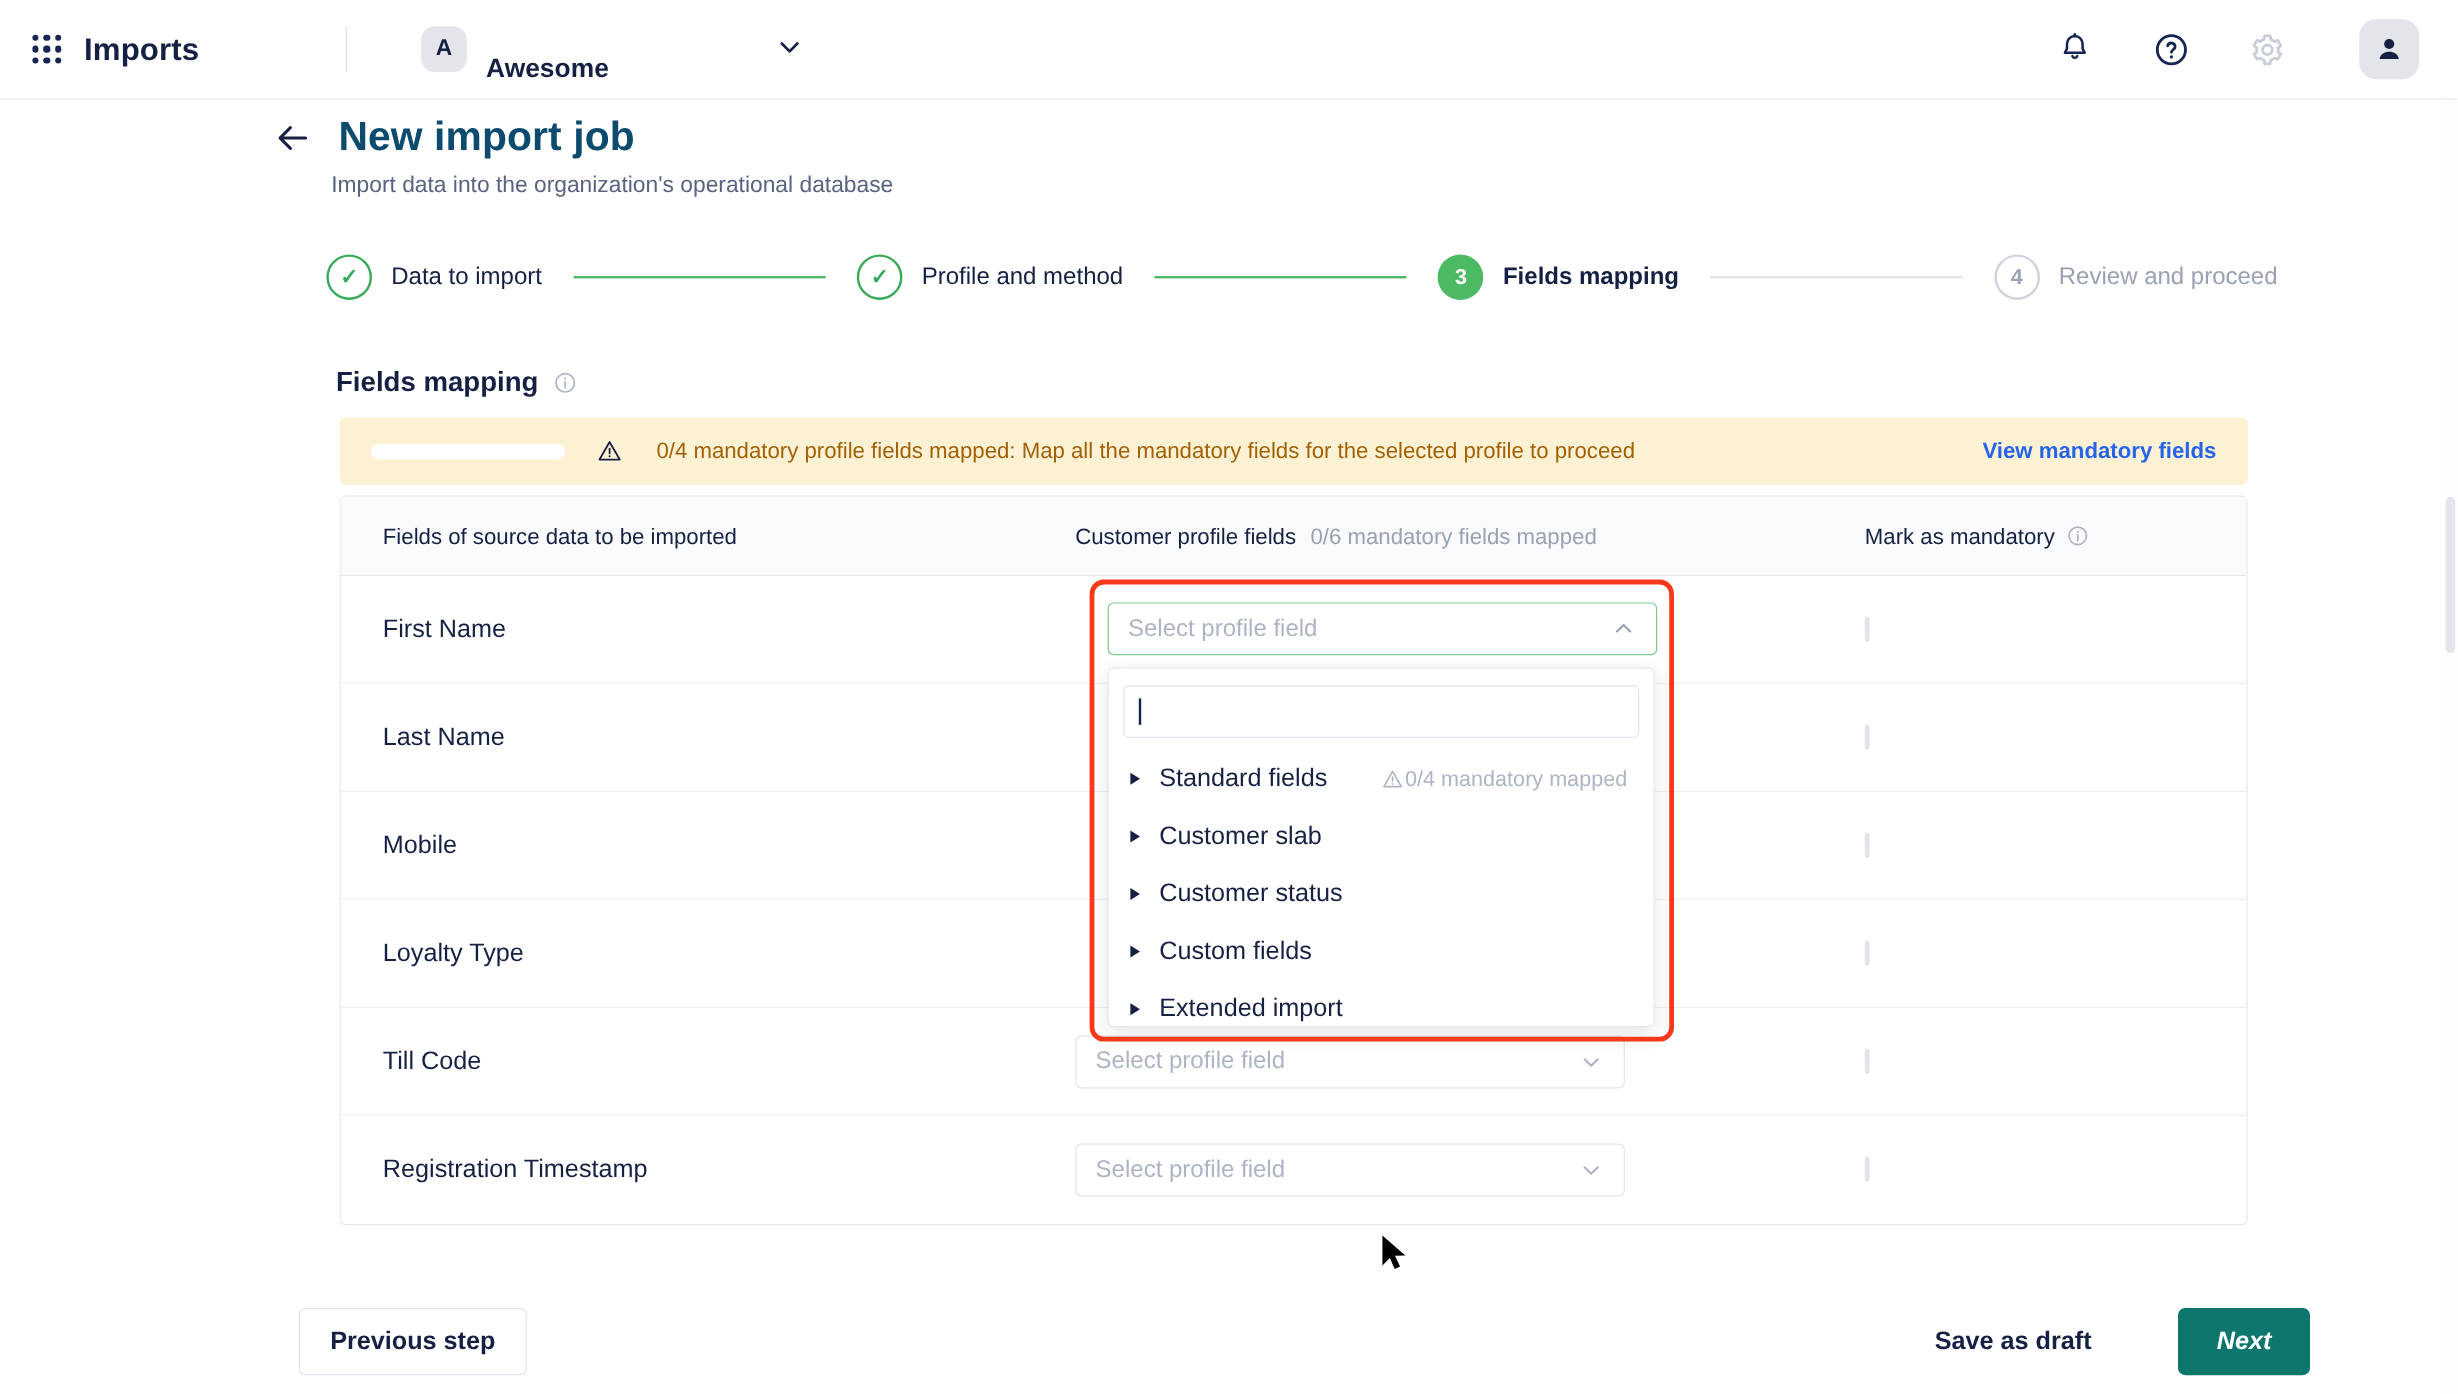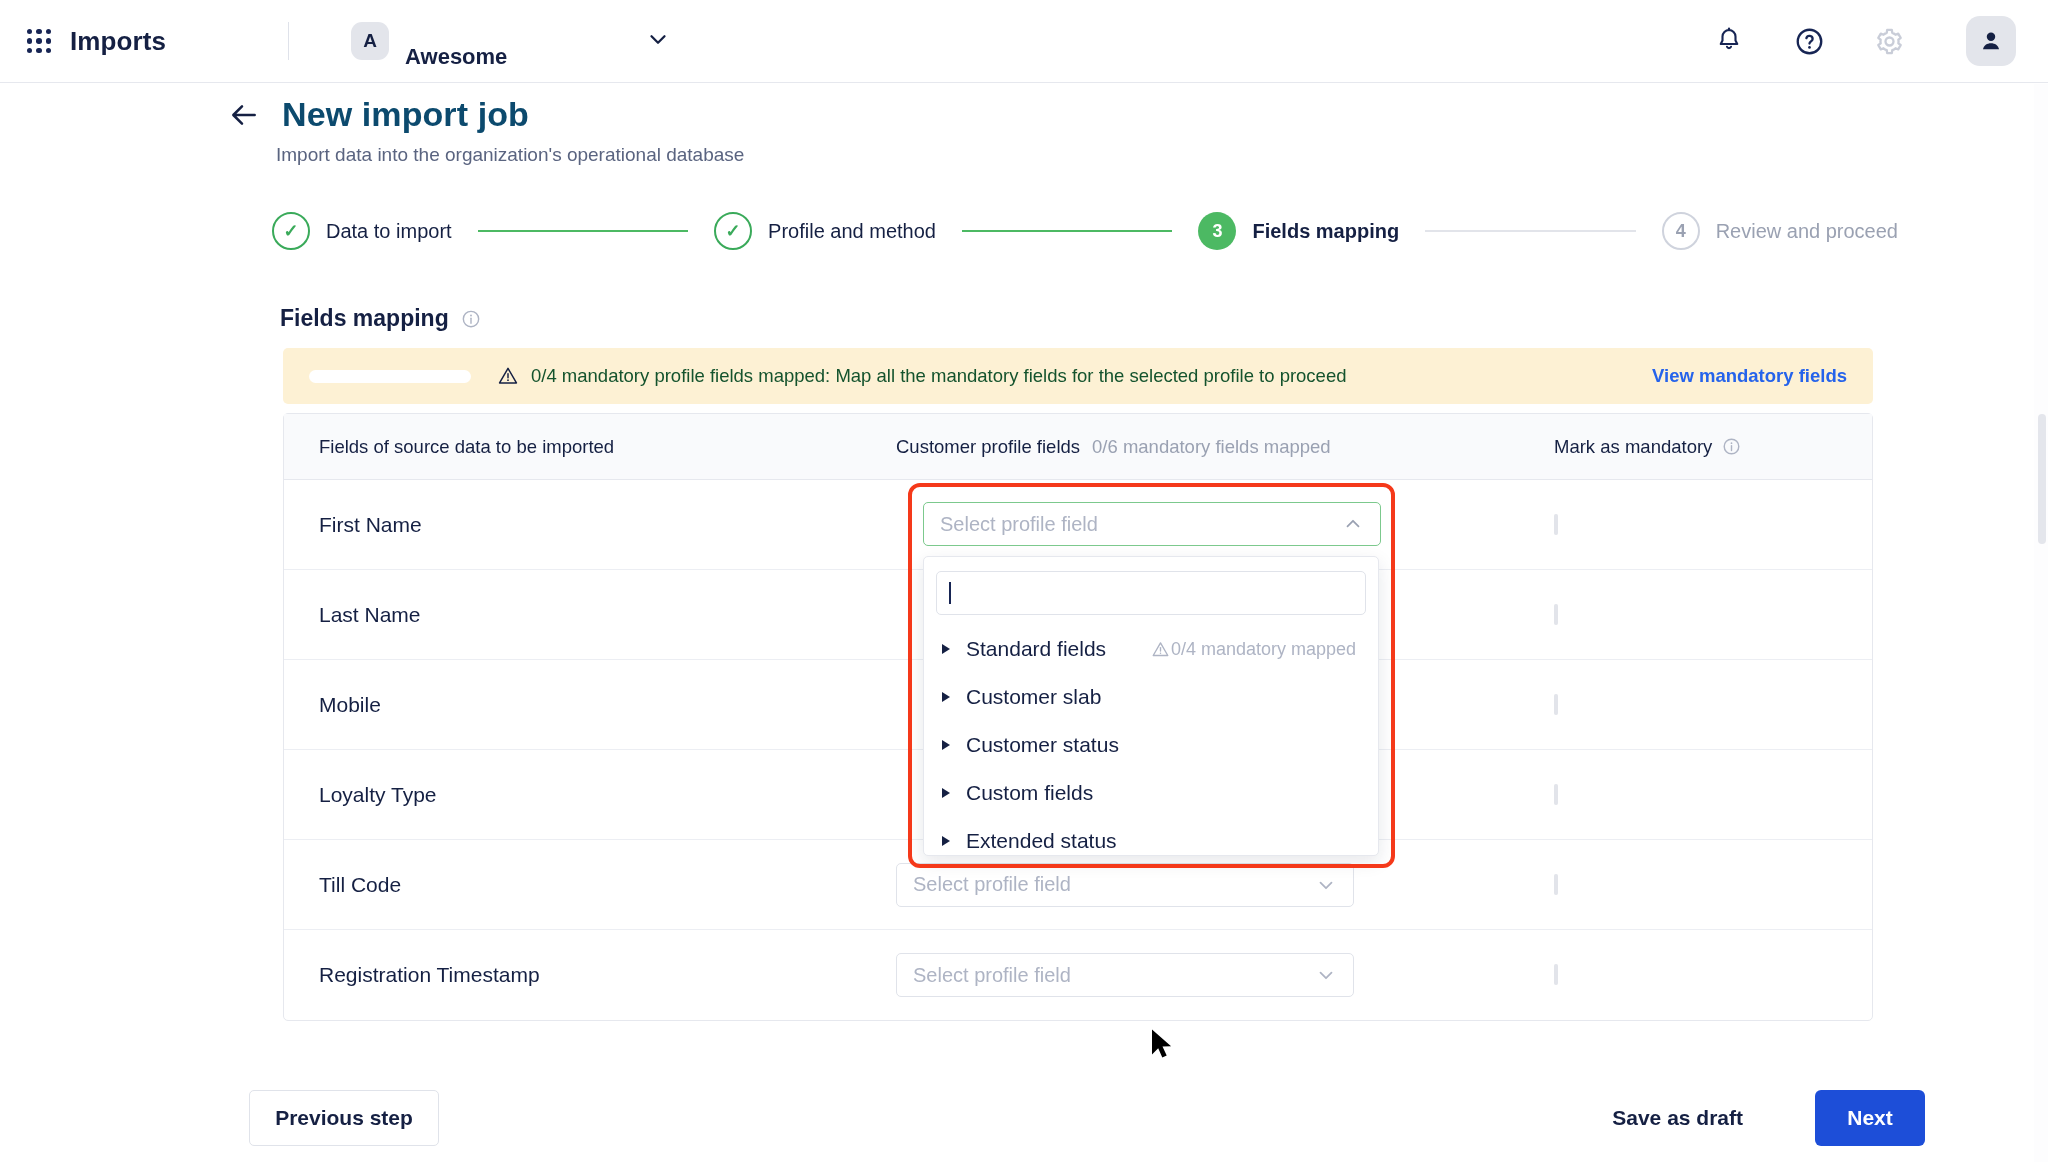--- a/index.html
+++ b/index.html
@@ -76,21 +76,21 @@
 
   
   .banner {
     position: absolute; top: 348px; left: 283px; width: 1590px; height: 56px;
     background: #fdf1d4; border-radius: 5px;
     display: flex; align-items: center; padding: 0 26px;
   }
   .bar-track { width: 162px; height: 13px; border-radius: 7px; background: #ffffff; flex: 0 0 auto; }
   .bar-fill { height: 100%; border-radius: 7px; background: #4cb963; width: 0%; }
   .banner-warn { margin-left: 26px; display: flex; align-items: center; }
-  .banner-text { margin-left: 12px; font-size: 18.5px; color: #14532d; }
+  .banner-text { margin-left: 28px; font-size: 18.5px; color: #a16207; }
   .banner-link { margin-left: auto; font-size: 18.5px; font-weight: 700; color: #2563eb; cursor: pointer; }
 
   
   .table {
     position: absolute; top: 413px; left: 283px; width: 1590px;
     border: 1px solid #e6e8ee; border-radius: 5px; overflow: visible; background: #fff;
   }
   .thead {
     display: flex; align-items: center; height: 66px;
     background: #f9fafc; border-bottom: 1px solid #e6e8ee;
@@ -163,23 +163,23 @@
     display: flex; align-items: center; justify-content: center;
     font-size: 21px; font-weight: 700; color: #152043; cursor: pointer;
   }
   .btn-draft {
     position: absolute; right: 305px; top: 0; height: 56px;
     display: flex; align-items: center;
     font-size: 21px; font-weight: 700; color: #152043; cursor: pointer;
   }
   .btn-next {
     position: absolute; right: 123px; top: 0; width: 110px; height: 56px;
-    background: #1d4ed8; border-radius: 6px; border: none;
+    background: #0f766e; border-radius: 6px; border: none;
     display: flex; align-items: center; justify-content: center;
-    font-size: 21px; font-weight: 700; color: #ffffff; cursor: pointer;
+    font-size: 21px; font-weight: 700; color: #ffffff; cursor: pointer; font-style: italic;
   }
 
   
   .scrollbar {
     position: absolute; right: 0; top: 84px; width: 14px; height: 1078px; background: #fdfdfe;
   }
   .scroll-thumb {
     position: absolute; right: 2px; top: 330px; width: 8px; height: 130px;
     border-radius: 4px; background: #e4e6ec;
   }
@@ -453,21 +453,21 @@
     <span class="dd-label">Customer status</span>
   </div>
 
   <div class="dd-item">
     <span class="dd-tri"></span>
     <span class="dd-label">Custom fields</span>
   </div>
 
   <div class="dd-item">
     <span class="dd-tri"></span>
-    <span class="dd-label">Extended status</span>
+    <span class="dd-label">Extended import</span>
   </div>
 </div>
 
 <div class="dd-highlight"></div>
 
 <div class="footer">
   <div class="btn-prev">Previous step</div>
   <div class="btn-draft">Save as draft</div>
   <div class="btn-next">Next</div>
 </div>

